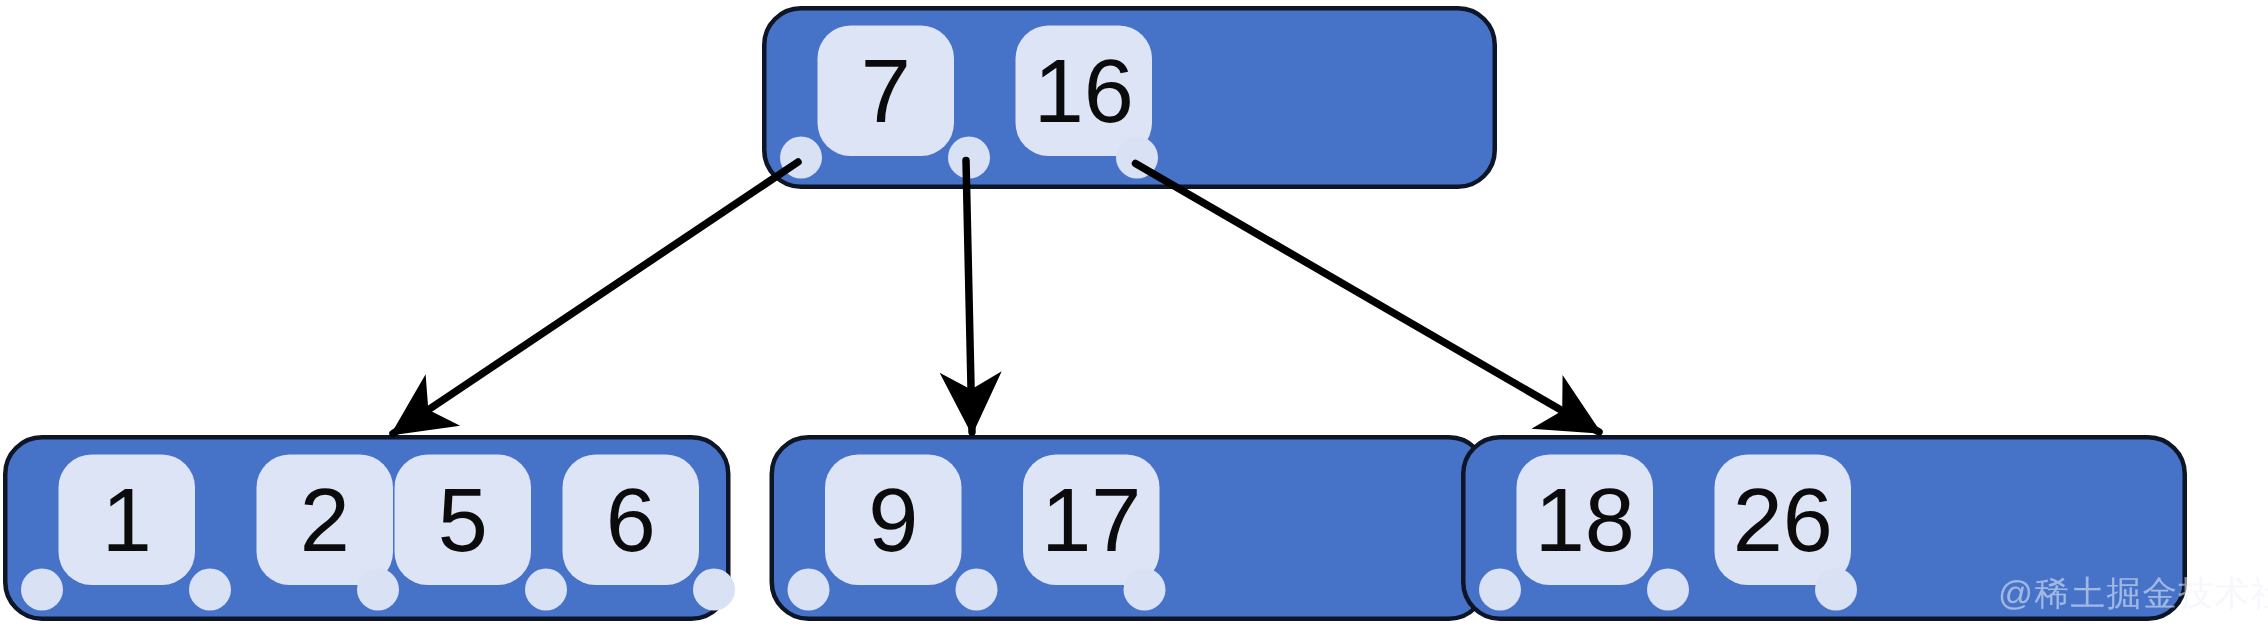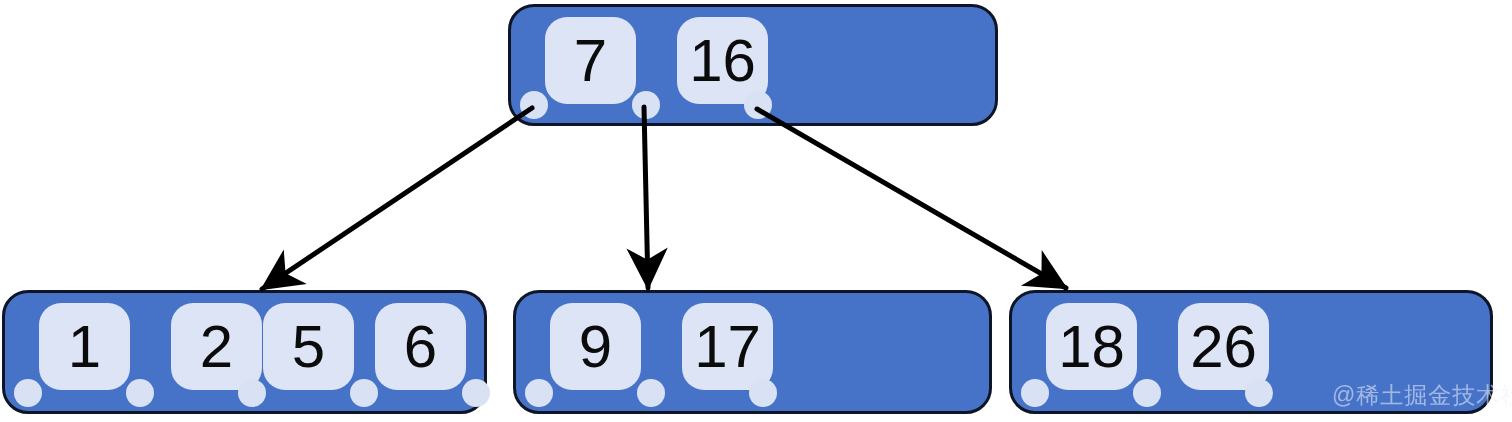--- a/index.html
+++ b/index.html
@@ -56,21 +56,21 @@
   </div>
 
   <div class="bnode" style="left:513px; top:290px; width:479px; height:124px;">
     <div class="key k0">9</div>
     <div class="key k1">17</div>
     <span class="dot d0"></span>
     <span class="dot d1"></span>
     <span class="dot d2"></span>
   </div>
 
-  <div class="bnode" style="left:1009px; top:290px; width:484px; height:124px;">
+  <div class="bnode" style="left:974px; top:290px; width:484px; height:124px;">
     <div class="key k0">18</div>
     <div class="key k1">26</div>
     <span class="dot d0"></span>
     <span class="dot d1"></span>
     <span class="dot d2"></span>
   </div>
 
   <svg class="edges" width="1512" height="422" viewBox="0 0 1512 422">
     <defs>
       <marker id="ah" viewBox="0 0 10 10" refX="9.5" refY="5" markerWidth="9" markerHeight="9" orient="auto-start-reverse">

